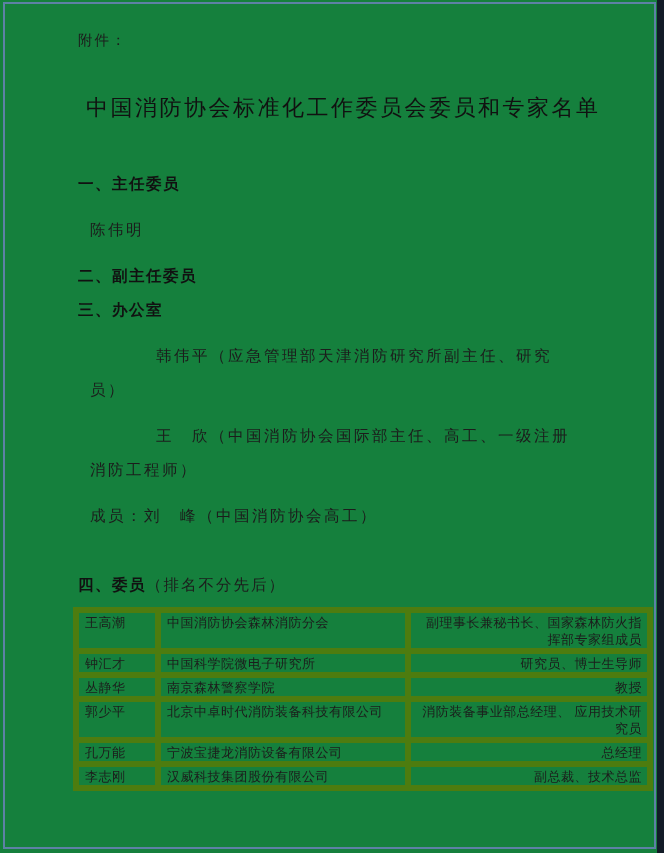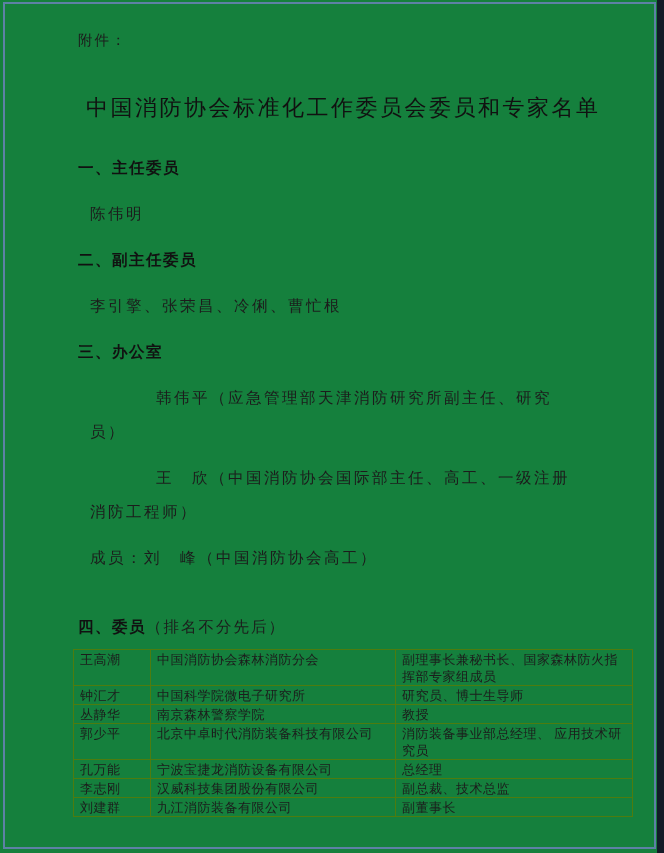--- a/index.html
+++ b/index.html
@@ -46,21 +46,21 @@
   }
   h2.sec {
     margin: 0;
     font-family: "Liberation Sans", "DejaVu Sans", sans-serif;
     font-weight: bold;
     font-size: 15.5px;
     line-height: 34px;
     letter-spacing: 1.5px;
     color: #111111;
   }
-  h2.first { margin-top: 27px; }
+  h2.first { margin-top: 43px; }
   h2.members-h { margin-top: 35px; }
   h2.members-h .note {
     font-family: "Liberation Serif", "DejaVu Serif", serif;
     font-weight: normal;
     font-size: 15.5px;
     letter-spacing: 2px;
     color: #1c1c1c;
     text-align: right;
   }
   p.body {
@@ -74,45 +74,44 @@
     border-collapse: collapse;
     table-layout: fixed;
     width: 523px;
     margin: 5px 0 0 -5px;
     font-size: 13px;
     line-height: 17px;
     letter-spacing: 0.5px;
     color: #1c1c1c;
   }
   table.committee td {
-    border: 1px solid #4d7c0f;
+    border: 6px solid #4d7c0f;
     vertical-align: top;
     padding: 1px 5px 0 6px;
   }
   td.c-name  { width: 65px; }
   td.c-org   { width: 233px; }
-  td.c-title { width: 225px; }
+  td.c-title { width: 225px; text-align: right; }
 </style>
 </head>
 <body>
 
 <div class="page">
   <div class="frame"></div>
   <div class="edge-shadow"></div>
 
   <div class="content">
     <p class="attach">附件：</p>
 
     <h1 class="title">中国消防协会标准化工作委员会委员和专家名单</h1>
 
     <h2 class="sec first">一、主任委员</h2>
     <p class="body">陈伟明</p>
 
     <h2 class="sec">二、副主任委员</h2>
-    <p class="body">李引擎、张荣昌、冷俐、曹忙根</p>
 
     <h2 class="sec">三、办公室</h2>
     <p class="body indent">韩伟平（应急管理部天津消防研究所副主任、研究员）</p>
     <p class="body indent">王　欣（中国消防协会国际部主任、高工、一级注册消防工程师）</p>
     <p class="body">成员：刘　峰（中国消防协会高工）</p>
 
     <h2 class="sec members-h"><span>四、委员</span><span class="note">（排名不分先后）</span></h2>
 
     <table class="committee">
       <tbody>
@@ -139,21 +138,16 @@
         <tr>
           <td class="c-name">孔万能</td>
           <td class="c-org">宁波宝捷龙消防设备有限公司</td>
           <td class="c-title">总经理</td>
         </tr>
         <tr>
           <td class="c-name">李志刚</td>
           <td class="c-org">汉威科技集团股份有限公司</td>
           <td class="c-title">副总裁、技术总监</td>
         </tr>
-        <tr>
-          <td class="c-name">刘建群</td>
-          <td class="c-org">九江消防装备有限公司</td>
-          <td class="c-title">副董事长</td>
-        </tr>
       </tbody>
     </table>
   </div>
 </div>
 
 </body></html>

